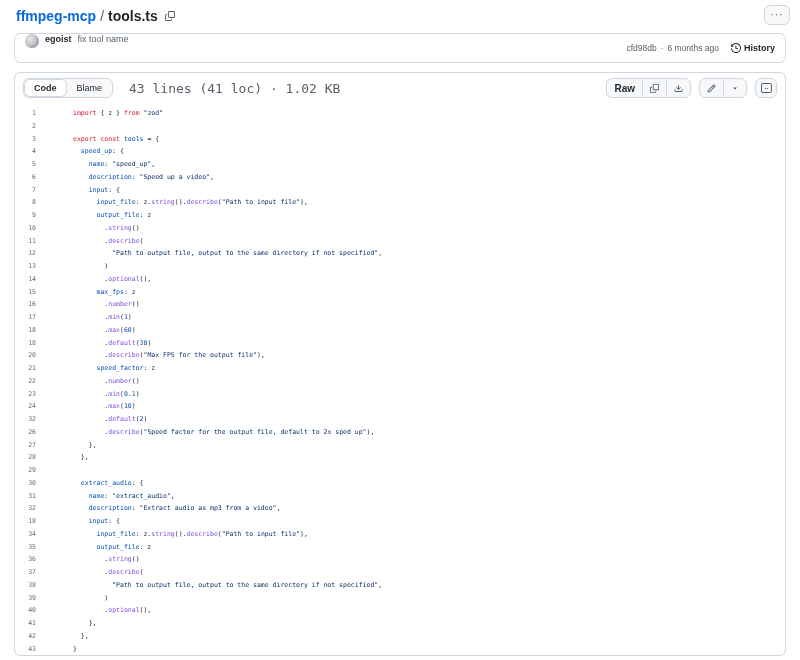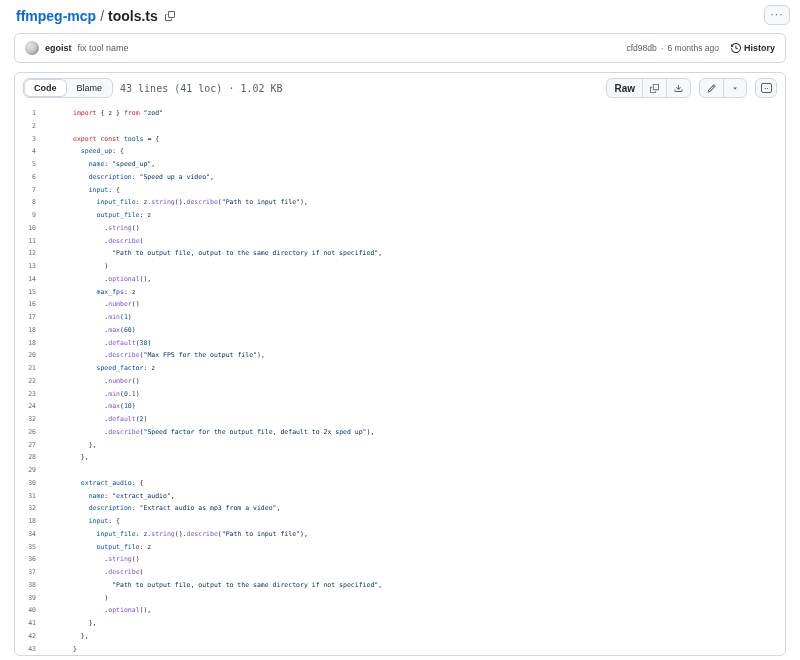--- a/index.html
+++ b/index.html
@@ -16,40 +16,40 @@
   .copy-path{margin-left:3px;color:#57606a;cursor:pointer;background:none;border:none;padding:0;}
   .more-btn{
     position:absolute;top:5px;right:10px;width:26px;height:20px;box-sizing:border-box;
     border:1px solid #d0d7de;border-radius:6px;background:#f6f8fa;color:#57606a;
     font-size:10px;line-height:16px;text-align:center;letter-spacing:1px;cursor:pointer;padding:0;
   }
   
   .commit-card{
     position:absolute;top:33px;left:14px;right:14px;height:30px;box-sizing:border-box;
     border:1px solid #d0d7de;border-radius:6px;background:#fff;
-    display:flex;align-items:center;padding:0 10px;font-size:9px;
+    display:flex;padding:0 10px;font-size:9px;
   }
   .avatar{width:14px;height:14px;border-radius:50%;flex:none;cursor:pointer;
     background:radial-gradient(circle at 35% 35%, #e6e8ea 0%, #c3c8cd 45%, #6a7178 100%);}
   .author{font-weight:700;margin-left:6px;color:#1f2328;cursor:pointer;}
   .msg{color:#57606a;margin-left:6px;cursor:pointer;}
   .commit-right{margin-left:auto;display:flex;align-items:center;color:#57606a;font-size:8.5px;}
   .sha{color:#57606a;cursor:pointer;}
   .dot-sep{margin:0 4px;}
   .history{display:flex;align-items:center;gap:3px;margin-left:12px;color:#24292f;font-weight:700;font-size:9px;cursor:pointer;}
   
   .code-card{
     position:absolute;top:72px;left:14px;right:14px;height:584px;box-sizing:border-box;
     border:1px solid #d0d7de;border-radius:6px;background:#fff;overflow:hidden;
   }
   .code-header{display:flex;align-items:center;padding:5px 8px;height:20px;}
   .seg{display:flex;align-items:stretch;border:1px solid #d0d7de;border-radius:6px;background:#f6f8fa;height:20px;box-sizing:border-box;overflow:hidden;}
   .seg .tab{padding:0 10px;font-size:9px;line-height:18px;color:#24292f;cursor:pointer;}
   .seg .tab.active{background:#fff;font-weight:700;box-shadow:inset 0 0 0 1px #d0d7de;border-radius:6px;}
-  .meta{font-size:10px;color:#57606a;margin-left:7px;font-family:"DejaVu Sans Mono", monospace;}
+  .meta{font-size:13px;color:#57606a;margin-left:16px;font-family:"DejaVu Sans Mono", monospace;}
   .header-right{margin-left:auto;display:flex;align-items:center;gap:8px;}
   .btn-group{display:flex;border:1px solid #d0d7de;border-radius:6px;height:20px;box-sizing:border-box;background:#f6f8fa;overflow:hidden;}
   .btn-group .btn{display:flex;align-items:center;justify-content:center;padding:0 7px;font-size:10px;font-weight:700;
     color:#24292f;border-right:1px solid #d0d7de;cursor:pointer;background:transparent;border-top:none;border-bottom:none;border-left:none;}
   .btn-group .btn:last-child{border-right:none;}
   .btn-group .icon-btn{color:#57606a;}
   .sym-btn{width:22px;height:20px;box-sizing:border-box;border:1px solid #d0d7de;border-radius:6px;background:#f6f8fa;
     display:flex;align-items:center;justify-content:center;cursor:pointer;color:#57606a;padding:0;}
   .sym-glyph{width:9px;height:8px;border:1px solid #57606a;border-radius:2px;display:flex;align-items:center;justify-content:center;gap:1px;}
   .sym-glyph i{width:1px;height:1px;background:#57606a;display:block;}

